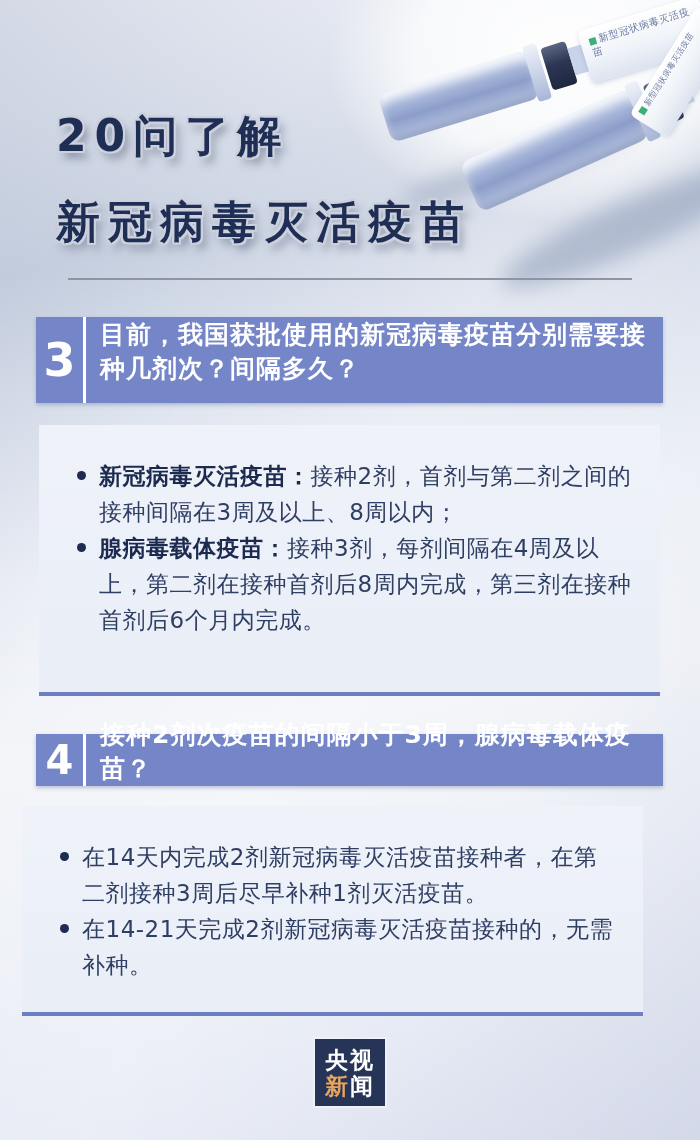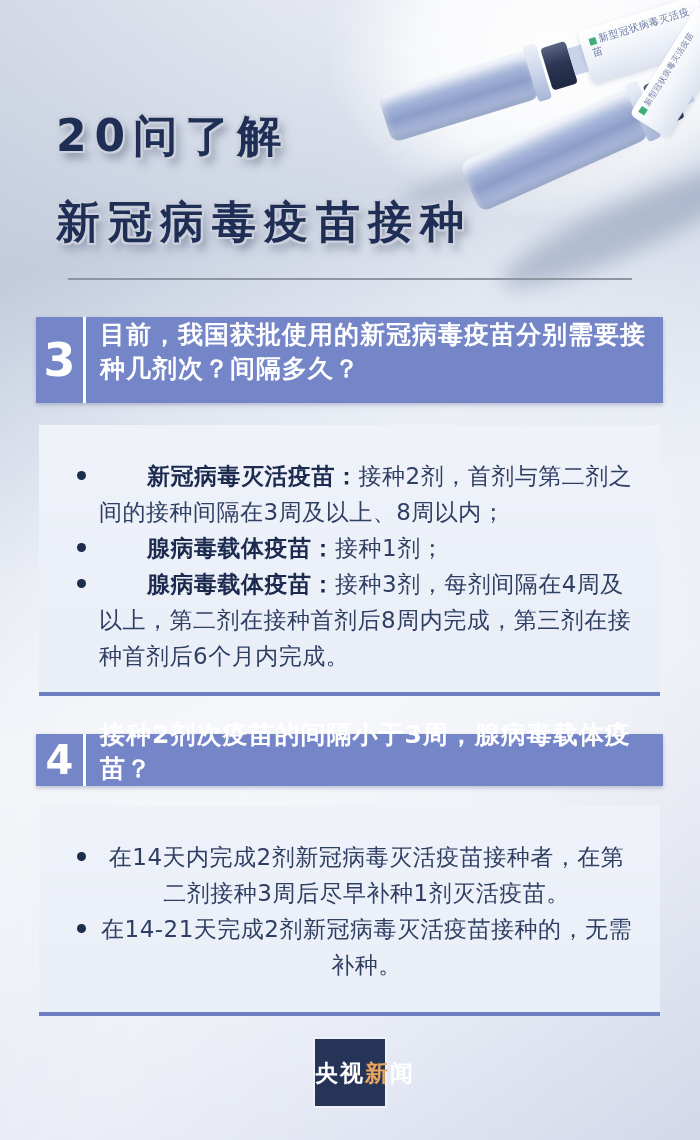--- a/index.html
+++ b/index.html
@@ -73,32 +73,32 @@
   .qtext { flex:1; display:flex; align-items:center; padding:0 8px 16px 14px;
     color:#ffffff; font-size:25px; font-weight:bold; line-height:34px; letter-spacing:1px; }
   .s3 .qbar { left:36px; top:317px; width:627px; height:86px; }
   .s4 .qbar { left:36px; top:734px; width:627px; height:52px; }
 
   
   .qbox { position:absolute; box-sizing:border-box;
     background:linear-gradient(180deg,#eff2f9,#e9eef7);
     border-bottom:4px solid #6d7ec2; padding:33px 26px 0 36px; }
   .s3 .qbox { left:39px; top:425px; width:621px; height:271px; }
-  .s4 .qbox { left:39px; top:806px; width:621px; height:210px;text-align:center; }
+  .s4 .qbox { left:22px; top:806px; width:621px; height:210px; }
   .qbox ul { margin:0; padding:0; list-style:none; }
   .qbox li { position:relative; padding-left:24px; font-size:23px; line-height:36px;
     color:#2f3e63; letter-spacing:0.5px; }
   .qbox li::before { content:""; position:absolute; left:2px; top:13px; width:9px; height:9px;
     border-radius:50%; background:#1e2c50; }
-  .qbox li strong { color:#1b2a4e;margin-left:48px; }
+  .qbox li strong { color:#1b2a4e; }
 
   
   .logo { position:absolute; left:315px; top:1039px; width:70px; height:67px;
     background:#263457; box-shadow:0 0 0 2px #eef1f8;
-    display:flex; flex-direction:row; align-items:center; justify-content:space-between; }
+    display:flex; flex-direction:column; align-items:center; justify-content:center; }
   .logo-row { font-size:23px; line-height:26px; font-weight:bold; color:#ffffff;
     letter-spacing:2px; white-space:nowrap; }
   .logo-accent { color:#eaa55f; }
 </style>
 </head>
 <body>
 
 <div id="poster">
 
   <div class="photo">
@@ -123,34 +123,33 @@
       </div>
     </div>
 
     <div class="vial2">
       <div class="vial-label"><span class="green-mark"></span><span>新型冠状病毒灭活疫苗</span></div>
     </div>
   </div>
 
   <div class="title">
     <div>20问了解</div>
-    <div>新冠病毒疫苗接种</div>
+    <div>新冠病毒灭活疫苗</div>
   </div>
   <div class="divider"></div>
 
   <div class="section s3">
     <div class="qbar">
       <div class="qnum">3</div>
       <div class="qsep"></div>
       <div class="qtext">目前，我国获批使用的新冠病毒疫苗分别需要接种几剂次？间隔多久？</div>
     </div>
     <div class="qbox">
       <ul>
           <li><strong>新冠病毒灭活疫苗：</strong>接种2剂，首剂与第二剂之间的接种间隔在3周及以上、8周以内；</li>
-          <li><strong>腺病毒载体疫苗：</strong>接种1剂；</li>
           <li><strong>腺病毒载体疫苗：</strong>接种3剂，每剂间隔在4周及以上，第二剂在接种首剂后8周内完成，第三剂在接种首剂后6个月内完成。</li>
         </ul>
     </div>
   </div>
 
   <div class="section s4">
     <div class="qbar">
       <div class="qnum">4</div>
       <div class="qsep"></div>
       <div class="qtext">接种2剂次疫苗的间隔小于3周，腺病毒载体疫苗？</div>

